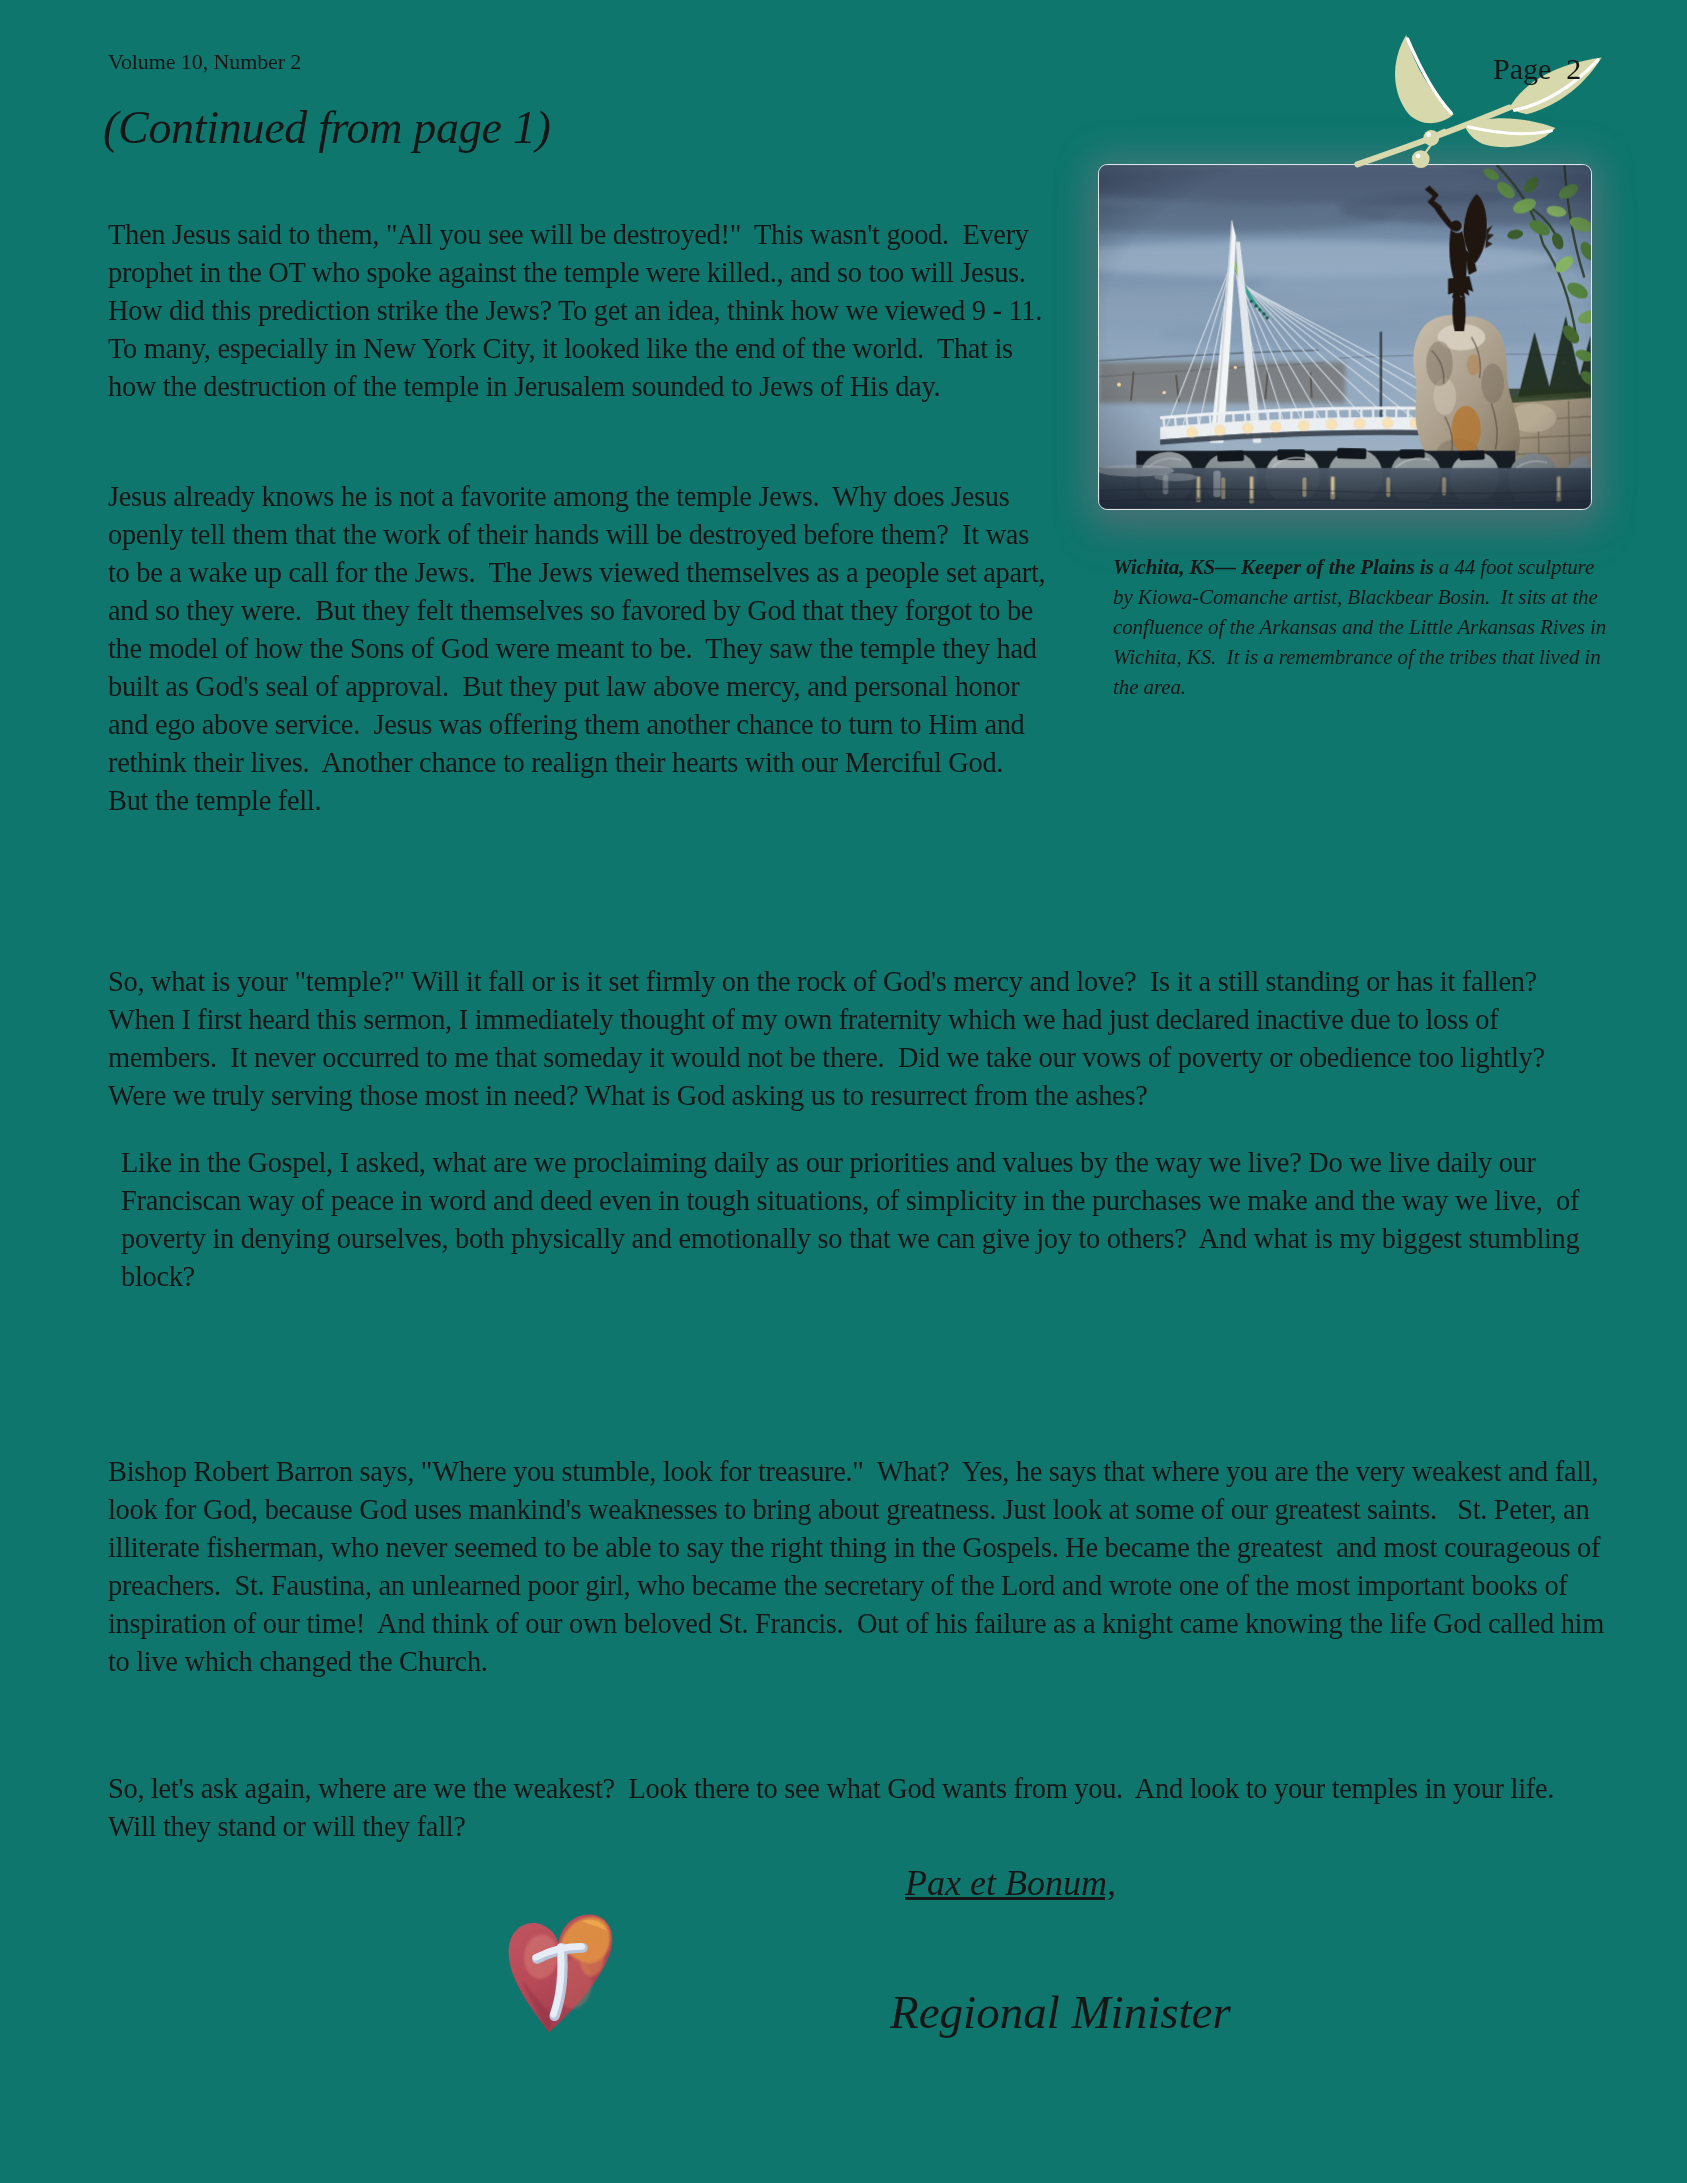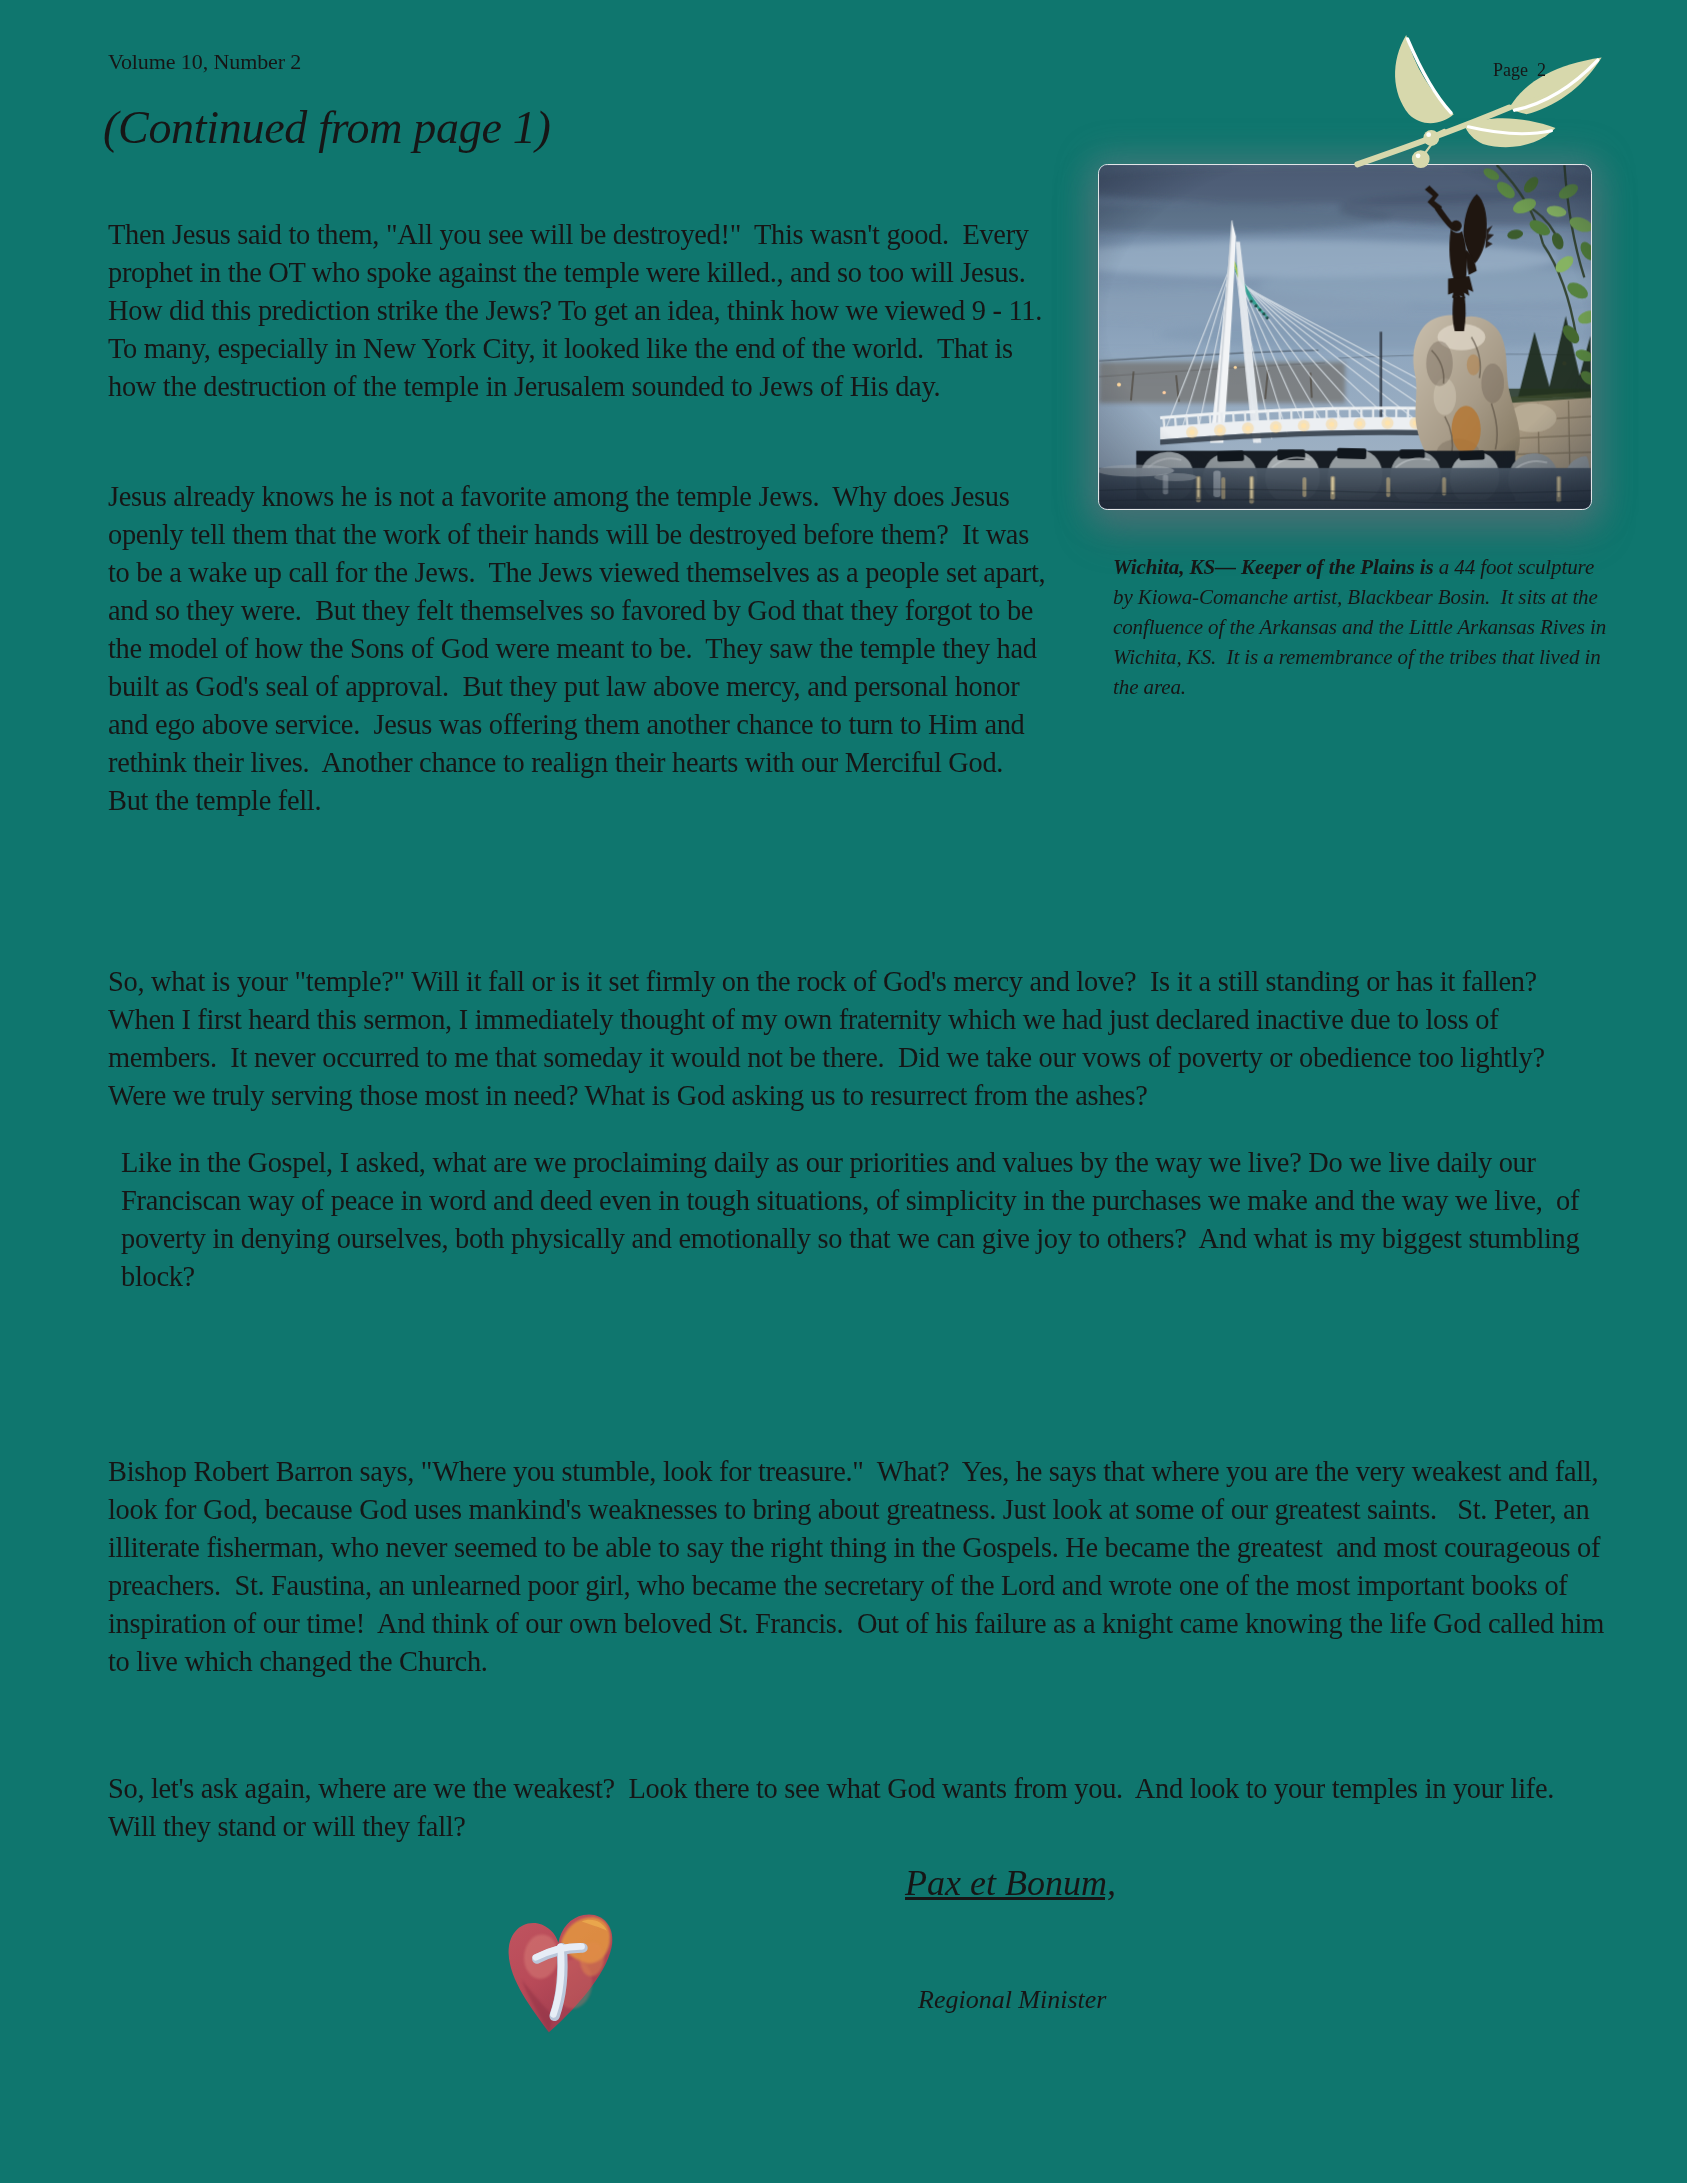--- a/index.html
+++ b/index.html
@@ -12,22 +12,22 @@
     font-family: "Liberation Serif", "DejaVu Serif", serif;
     color: #161616;
   }
   .abs { position: absolute; }
   .hdr-volume {
     left: 108px; top: 49px;
     font-size: 22px; letter-spacing: -0.1px;
     white-space: pre;
   }
   .hdr-page {
-    left: 1493px; top: 60px;
-    font-size: 18px;
+    left: 1493px; top: 52px;
+    font-size: 30px;
     white-space: pre;
     z-index: 6;
   }
   .leaf-decor { left: 1353px; top: 26.5px; width: 255px; height: 142px; z-index: 5; }
   .continued {
     left: 103px; top: 101px;
     font-size: 46px; font-style: italic; letter-spacing: -0.3px;
   }
   .body-par {
     font-size: 28.4px; line-height: 38px;
@@ -57,21 +57,21 @@
     font-size: 21px; line-height: 30px;
     font-style: italic;
     white-space: pre-wrap;
     letter-spacing: -0.1px;
   }
   .caption .lead { font-weight: bold; }
   .heart-decor { left: 498px; top: 1896px; width: 119px; height: 147px; }
   .sig { font-style: italic; white-space: pre; }
   .sig-closing { left: 905px; top: 1862px; font-size: 36px; text-decoration: underline; }
   .sig-name    { left: 898px; top: 1911px; font-size: 44px; }
-  .sig-title   { left: 918px; top: 1985px; font-size: 26px; }
+  .sig-title   { left: 890px; top: 1985px; font-size: 47px; }
 </style>
 </head>
 <body>
 
 <div class="page">
 
   <div class="abs hdr-volume">Volume 10, Number 2</div>
 
   <svg class="abs leaf-decor" viewBox="0 0 385 215" aria-hidden="true">
     <g fill="#d7d8ac">

